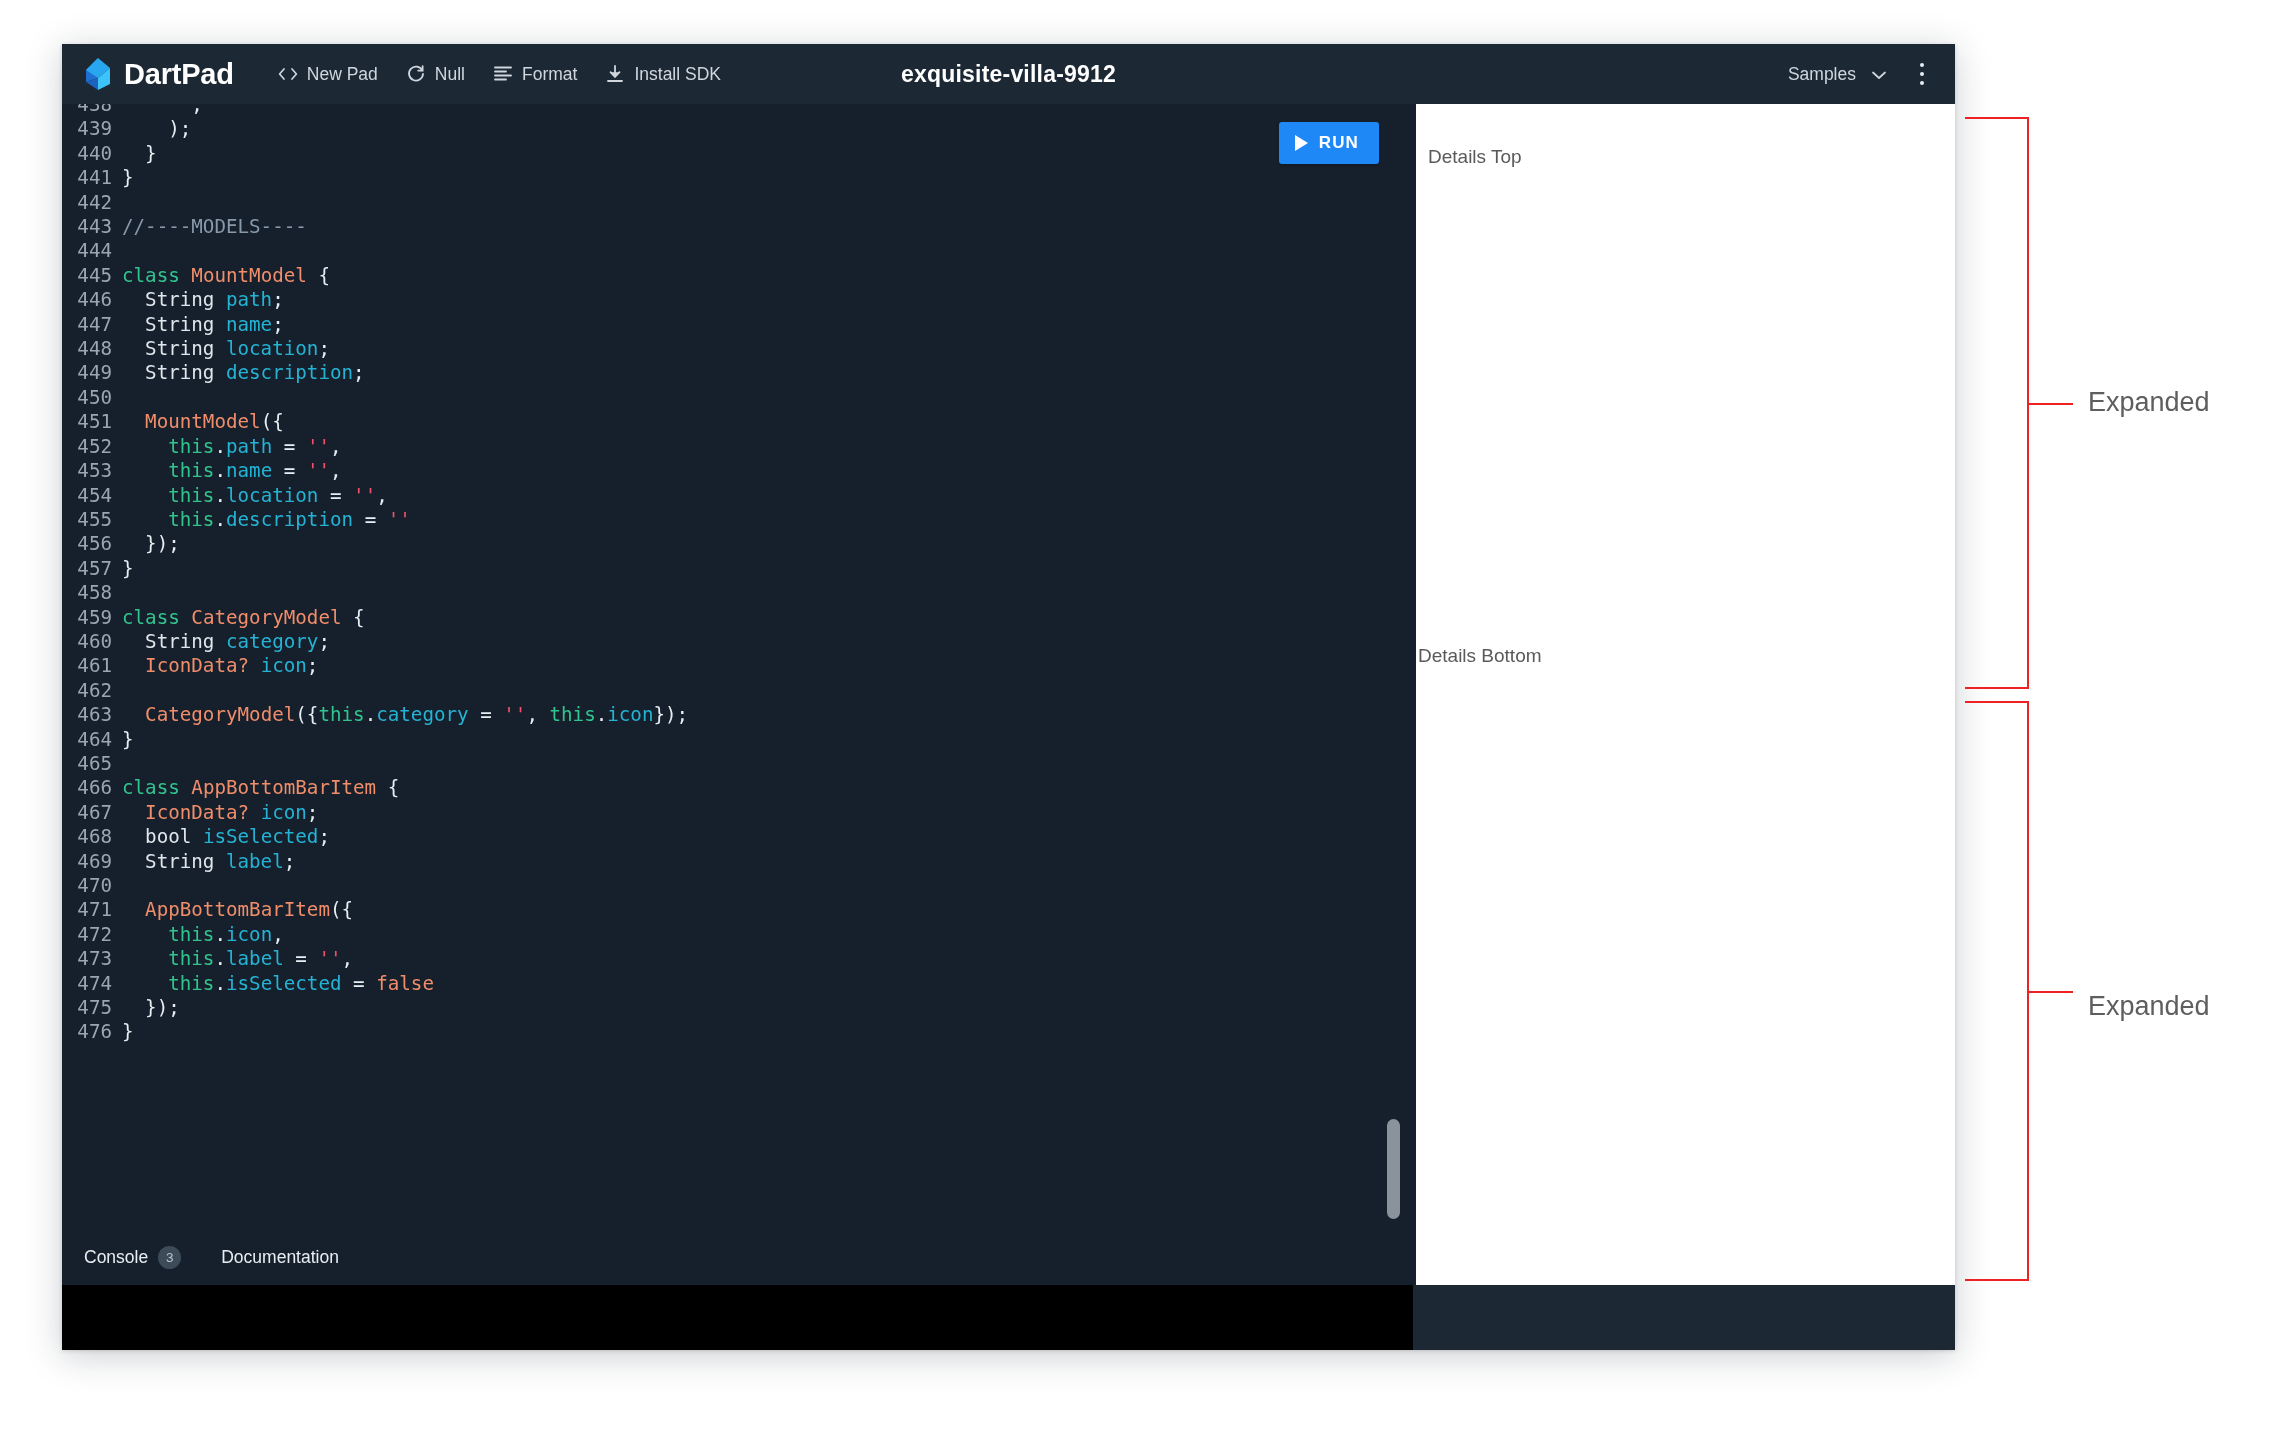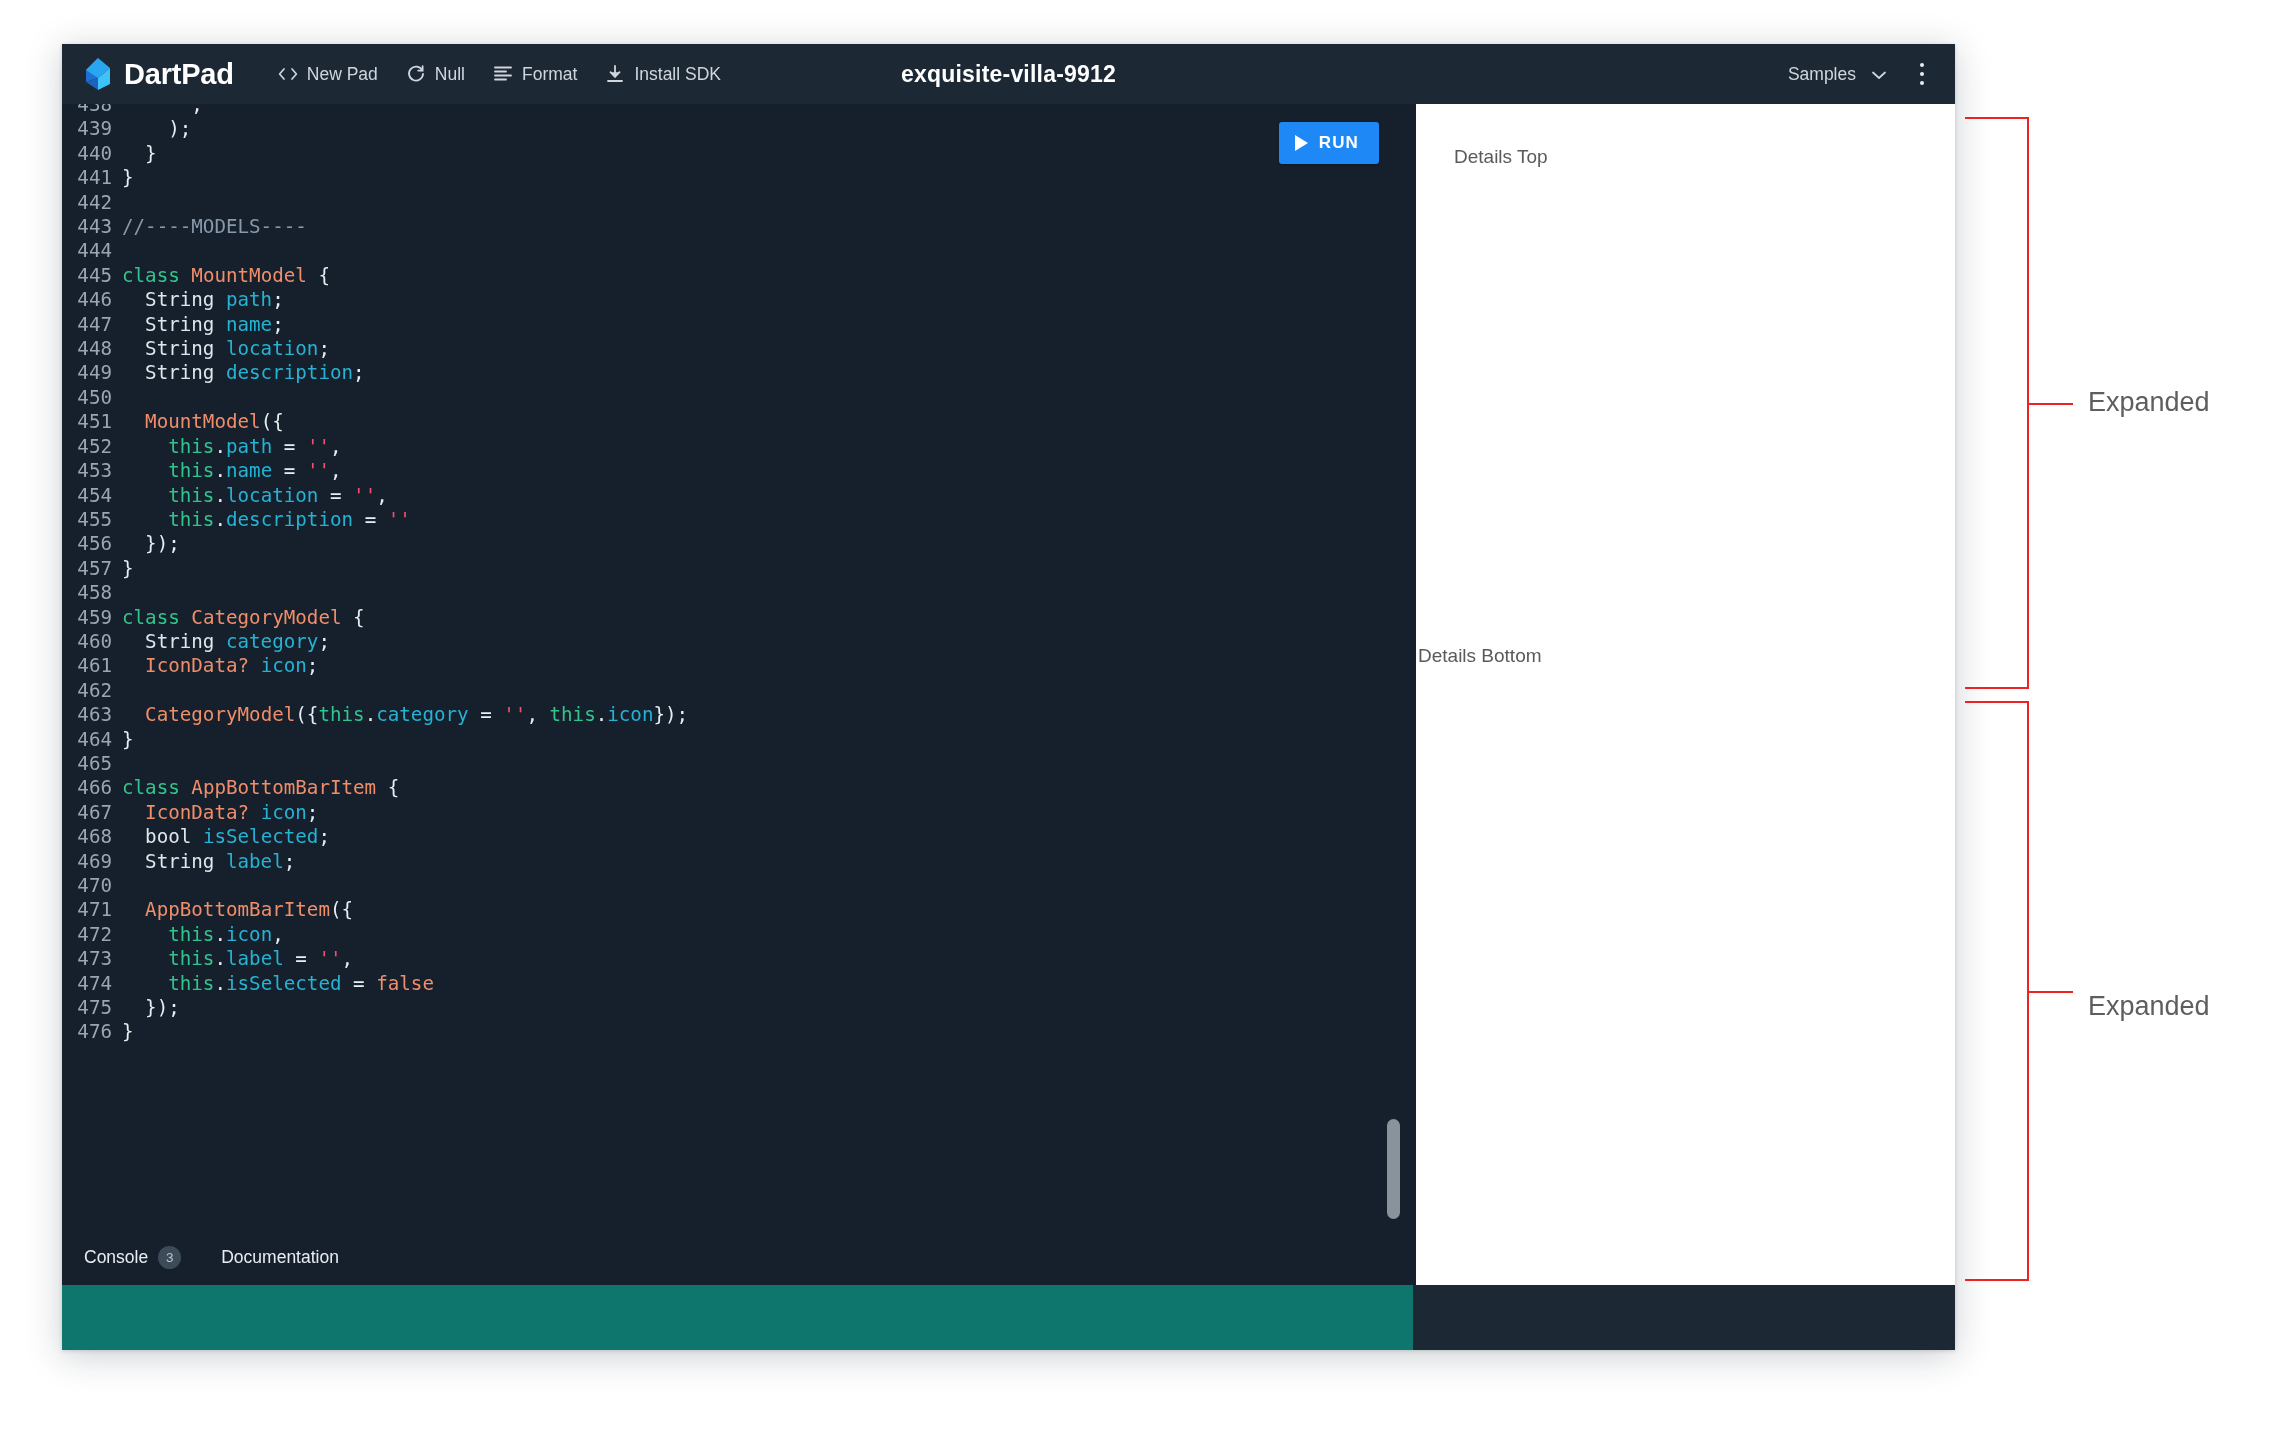--- a/index.html
+++ b/index.html
@@ -55,21 +55,21 @@
   }
   .kebab { width:34px; height:34px; display:flex; flex-direction:column;
            align-items:center; justify-content:center; gap:4.5px; }
   .kebab i { display:block; width:4.5px; height:4.5px; border-radius:50%; background:#e8ecf1; }
 
   
   #body { position:absolute; left:0; top:60px; right:0; bottom:0; }
 
   #editor-pane {
     position:absolute; left:0; top:0; width:1351px; bottom:0;
-    background:#0f766e;
+    background:#000000;
   }
   #code-area {
     position:absolute; left:0; top:0; right:0; bottom:65px;
     background:#16202c; overflow:hidden;
   }
   #code {
     position:absolute; left:0; top:-11px; right:0;
     font-family:"DejaVu Sans Mono", monospace;
     font-size:19.2px; line-height:24.4px;
     white-space:pre;
@@ -126,21 +126,21 @@
   
   #output-pane {
     position:absolute; left:1351px; top:0; right:0; bottom:65px;
     background:#ffffff;
     border-left:3px solid #16202c;
   }
   .details-label {
     position:absolute; color:#5a5a5a; font-size:19px;
     font-family:"Liberation Sans", sans-serif;
   }
-  #details-top { left:12px; top:42px;margin-left:26px; }
+  #details-top { left:12px; top:42px; }
   #details-bottom { left:2px; top:541px; }
 
   
   #footer {
     position:absolute; left:0; right:0; bottom:0; height:65px;
     background:#35414c;
     display:flex; align-items:center;
   }
   .ft-left { display:flex; align-items:center; padding-left:22px; gap:0; }
   .ft-item { color:#eef2f6; font-size:17.5px; padding:0 16px; white-space:nowrap; }

